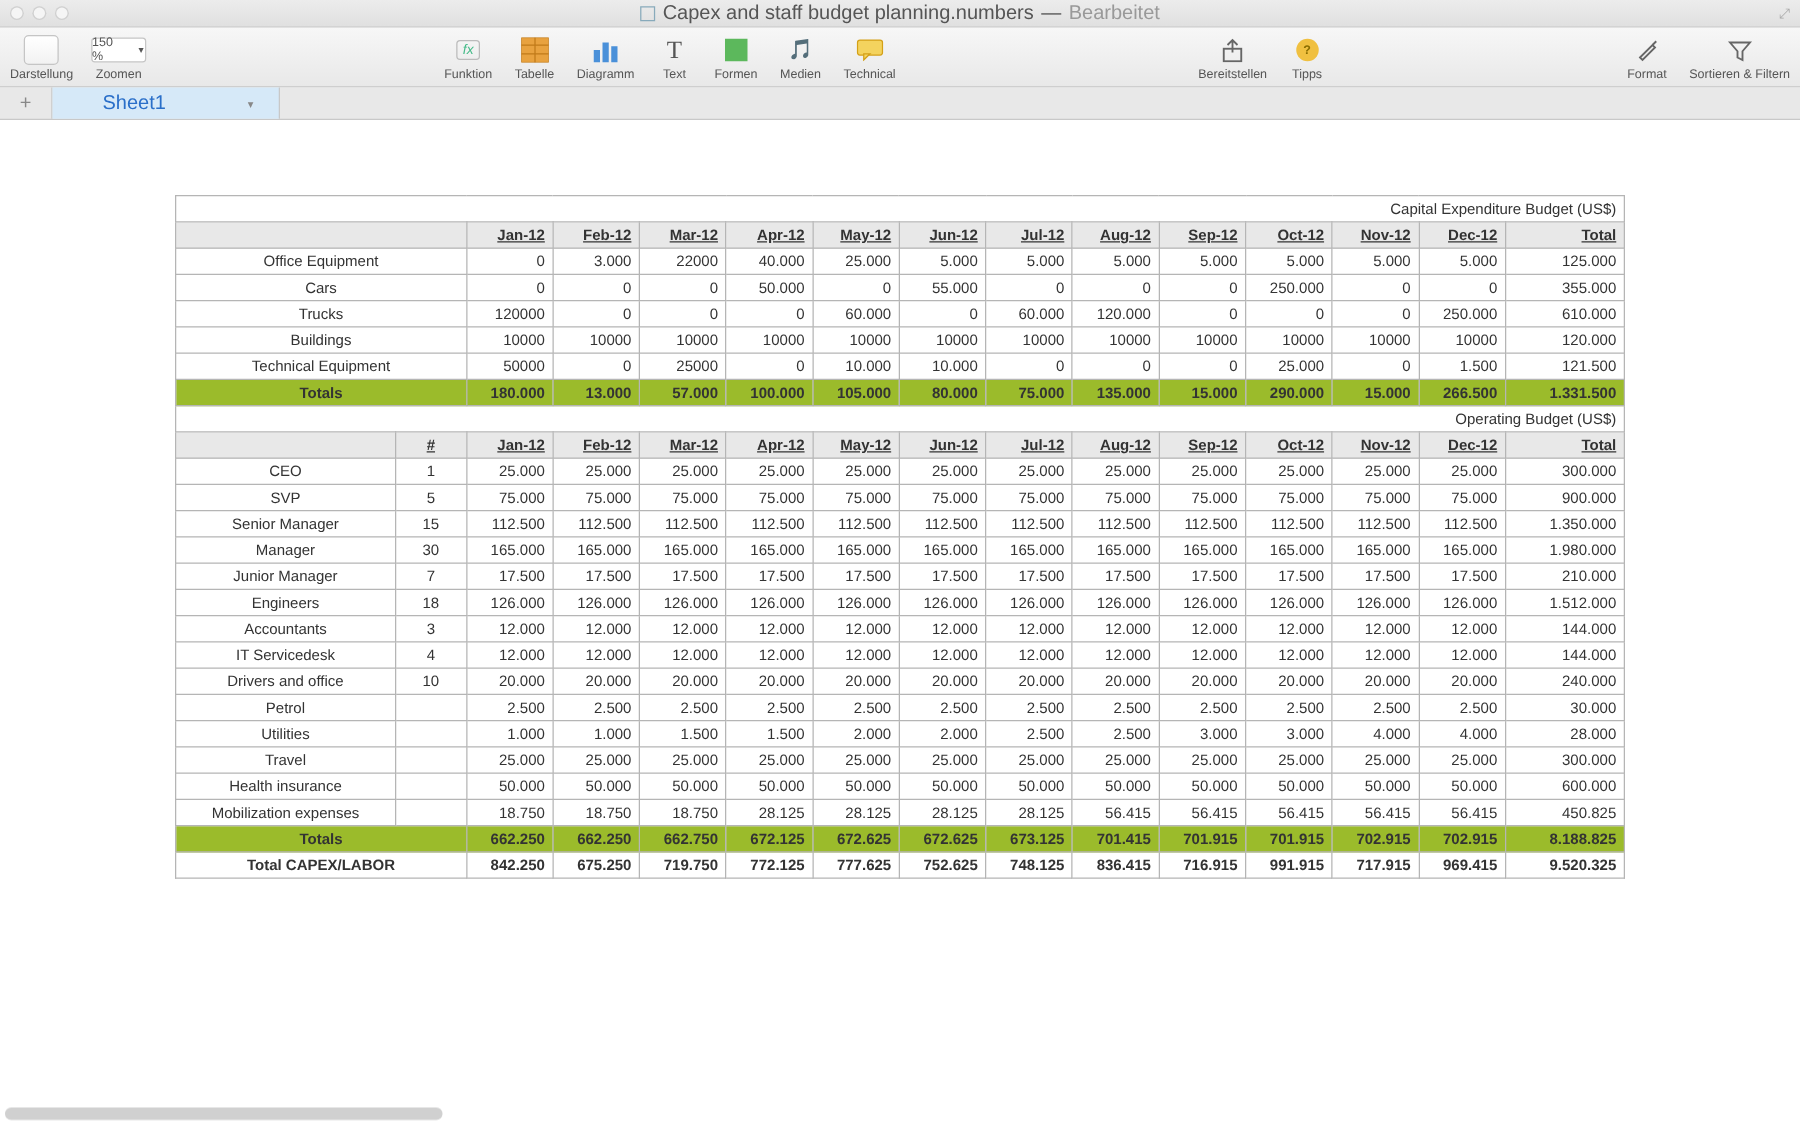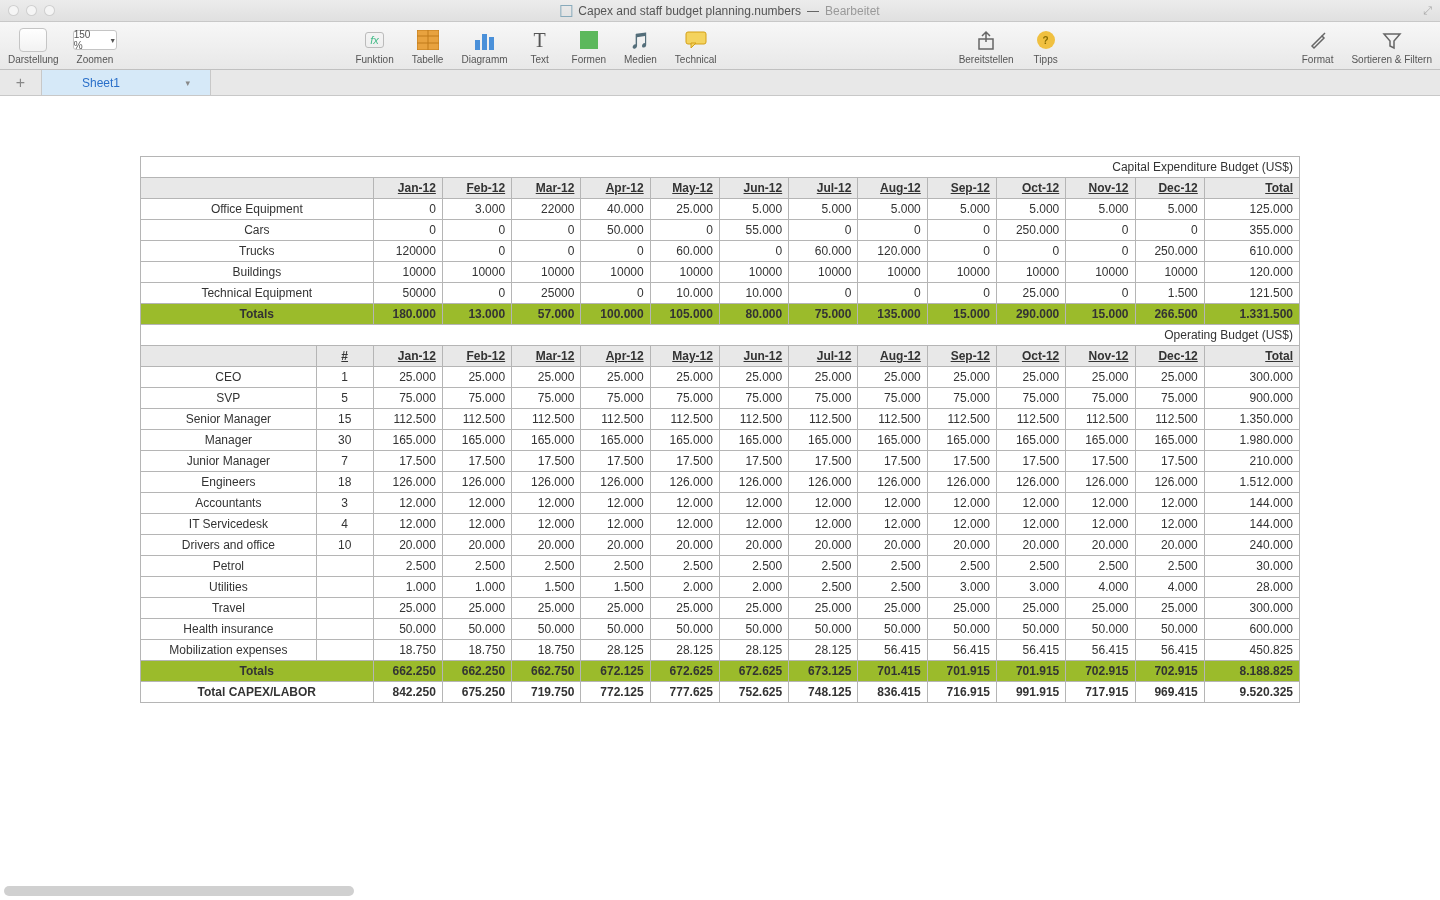--- a/index.html
+++ b/index.html
@@ -2,38 +2,38 @@
 <html><head>
 <meta charset="utf-8">
 <style>
   * { box-sizing: border-box; margin: 0; padding: 0; }
   body { font-family: -apple-system, "Helvetica Neue", Arial, sans-serif; font-size: 12px; background: #fff; color: #333; }
   
   
   .titlebar { height: 22px; background: linear-gradient(#ececec,#e0e0e0); border-bottom: 1px solid #c8c8c8; display: flex; align-items: center; padding: 0 8px; position: relative; }
   .traffic { display: flex; gap: 7px; }
   .tl { width: 11px; height: 11px; border-radius: 50%; border: 1px solid rgba(0,0,0,.15); background: #f5f5f5; }
-  .titlebar .title { position: absolute; left: 50%; transform: translateX(-50%); color: #555; font-size: 12px; display:flex; align-items:center; gap:6px; }
+  .titlebar .title { position: absolute; left: 50%; transform: translateX(-50%); color: #555; font-size: 16px; display:flex; align-items:center; gap:6px; }
   .titlebar .title .doc-icon { width:12px;height:12px;border:1px solid #8ab; display:inline-block; position:relative; }
   .titlebar .title .sub { color:#999; }
   .expand { position:absolute; right:8px; color:#aaa; font-size:11px; }
   
   
   .toolbar { height: 48px; background: linear-gradient(#f7f7f7,#e8e8e8); border-bottom: 1px solid #c0c0c0; display: flex; align-items: center; padding: 2px 8px 0; }
   .tb-group { display:flex; gap:18px; align-items:flex-end; }
   .tb-item { display:flex; flex-direction:column; align-items:center; gap:2px; font-size:10px; color:#555; }
   .tb-item .ic { width:28px; height:24px; display:flex; align-items:center; justify-content:center; }
   .view-btn { width:44px; height:24px; border:1px solid #c5c5c5; border-radius:4px; background:linear-gradient(#fff,#f2f2f2); }
   .zoom { width:58px; height:20px; border:1px solid #c5c5c5; border-radius:3px; background:#fff; display:flex; align-items:center; justify-content:center; font-size:10px; gap:19px; }
   .spacer { flex:1; }
   
   
   .sheetbar { height: 26px; background: #e8e8e8; border-bottom: 1px solid #c8c8c8; display:flex; align-items:stretch; }
   .addsheet { width:42px; display:flex; align-items:center; justify-content:center; color:#888; font-size:16px; border-right:1px solid #c8c8c8; }
-  .sheettab { padding: 0 90px 0 40px; display:flex; align-items:center; background:#d6e9f8; color:#2a6fc9; border-right:1px solid #c8c8c8; font-size:12px; position:relative; }
+  .sheettab { padding: 0 90px 0 40px; display:flex; align-items:center; background:#d6e9f8; color:#2a6fc9; border-right:1px solid #c8c8c8; font-size:16px; position:relative; }
   .sheettab::after{ content:"▾"; position:absolute; right:20px; color:#888; font-size:9px;}
   
   
   .canvas { padding: 60px 100px 30px; background:#fff; overflow:auto; height: calc(900px - 22px - 48px - 26px); }
   
   table.sheet { border-collapse: collapse; width: 1160px; margin: 0 auto; }
   table.sheet td, table.sheet th { border: 1px solid #b5b5b5; padding: 3px 6px; height: 20px; font-size: 12px; white-space: nowrap; }
   table.sheet .num { text-align: right; }
   table.sheet .lbl { text-align: center; }
   table.sheet .ctr { text-align: center; }

